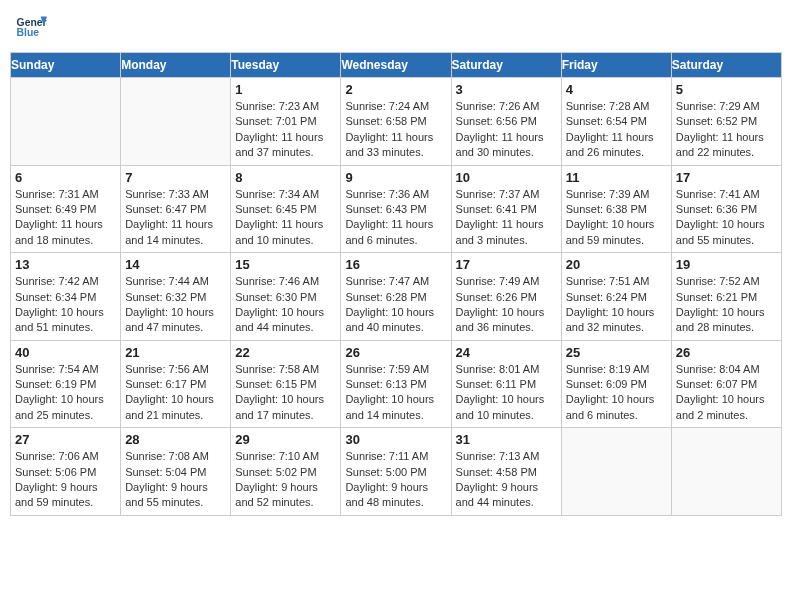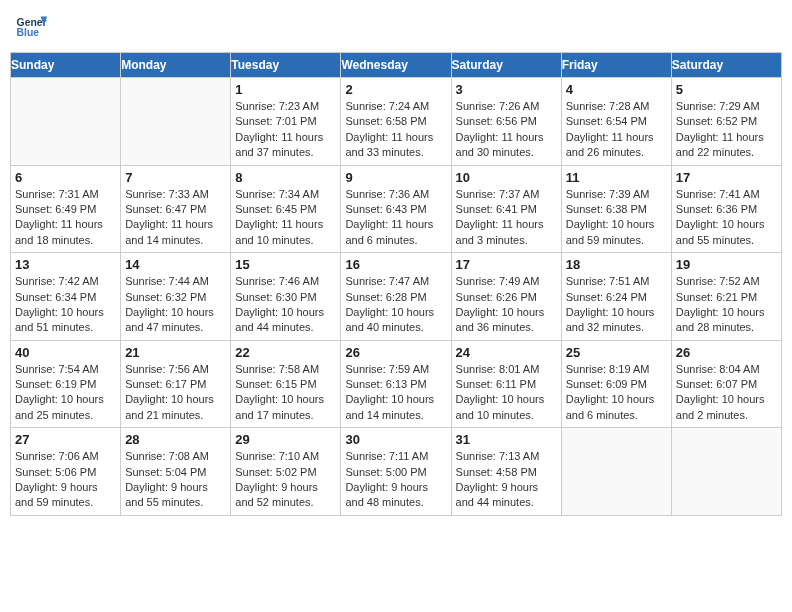--- a/index.html
+++ b/index.html
@@ -224,21 +224,21 @@
 Sunset: 6:28 PM
 Daylight: 10 hours and 40 minutes.</div>
         </td>
         <td>
           <span class="day-num">17</span>
           <div class="day-info">Sunrise: 7:49 AM
 Sunset: 6:26 PM
 Daylight: 10 hours and 36 minutes.</div>
         </td>
         <td>
-          <span class="day-num">18</span>
+          <span class="day-num">20</span>
           <div class="day-info">Sunrise: 7:51 AM
 Sunset: 6:24 PM
 Daylight: 10 hours and 32 minutes.</div>
         </td>
         <td>
           <span class="day-num">19</span>
           <div class="day-info">Sunrise: 7:52 AM
 Sunset: 6:21 PM
 Daylight: 10 hours and 28 minutes.</div>
         </td>

